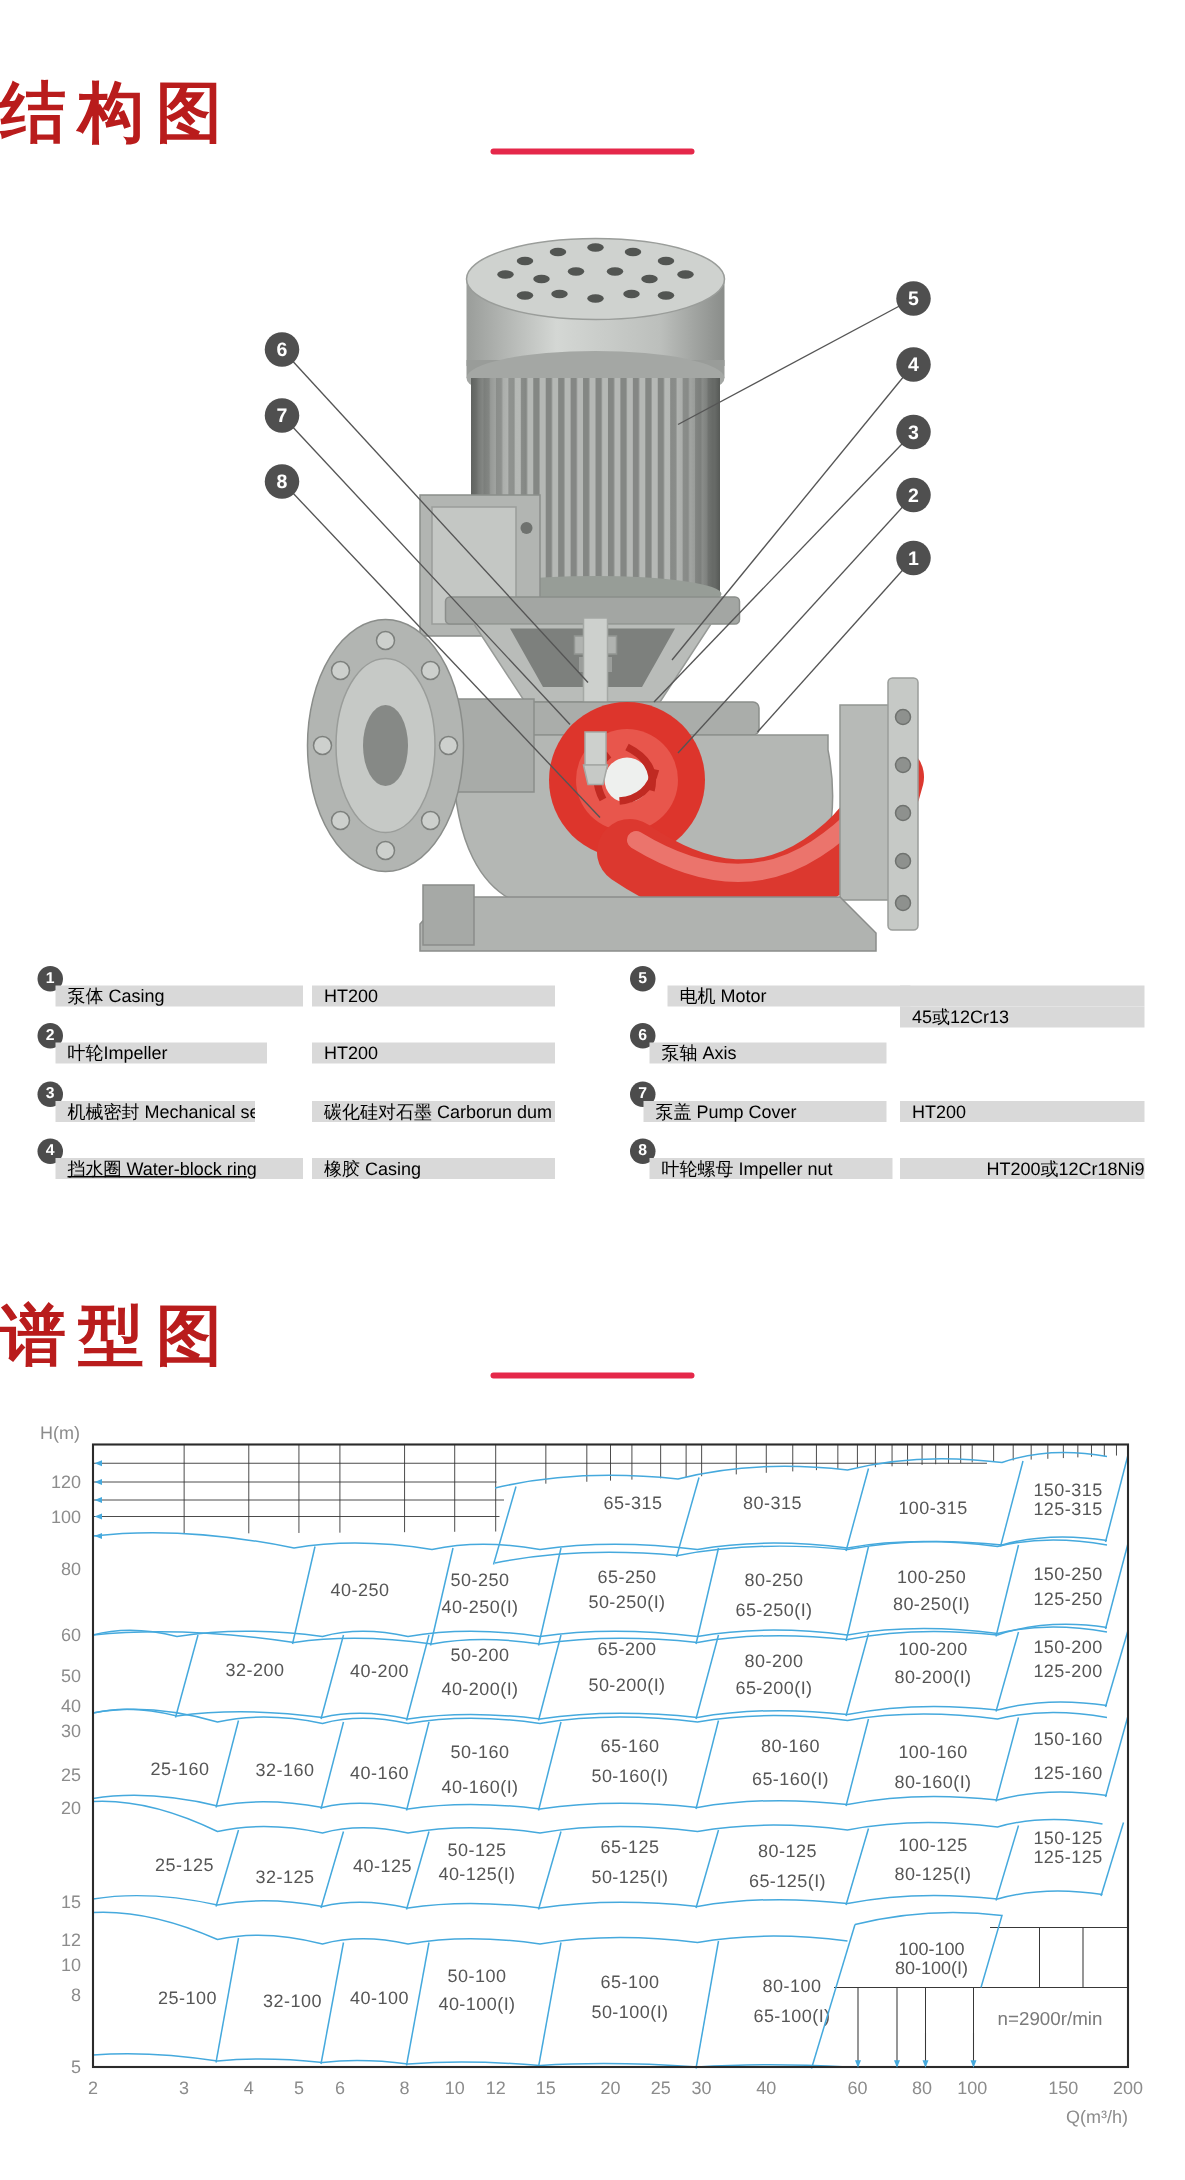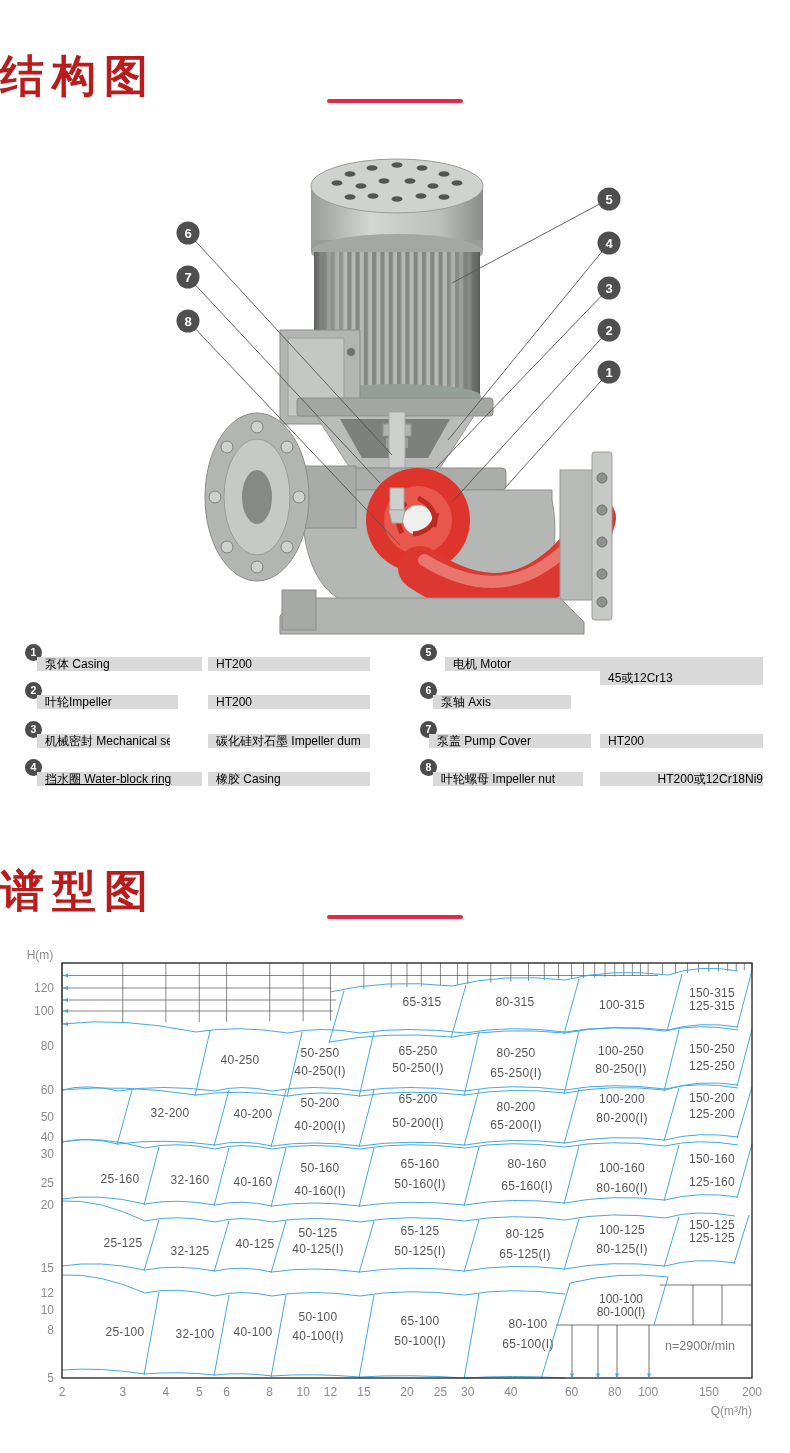--- a/index.html
+++ b/index.html
@@ -150,35 +150,35 @@
 
 <div id="parts-table">
     <div class="part-badge" style="left: 25px; top: 644px;">1</div>
     <div class="part-bar" style="left: 37px; top: 657px; width: 165px;">泵体 Casing</div>
     <div class="part-bar" style="left: 208px; top: 657px; width: 162px;">HT200</div>
     <div class="part-badge" style="left: 25px; top: 682.4px;">2</div>
     <div class="part-bar" style="left: 37px; top: 695.4px; width: 141px;">叶轮Impeller</div>
     <div class="part-bar" style="left: 208px; top: 695.4px; width: 162px;">HT200</div>
     <div class="part-badge" style="left: 25px; top: 720.8px;">3</div>
     <div class="part-bar" style="left: 37px; top: 733.8px; width: 133px;">机械密封 Mechanical seal</div>
-    <div class="part-bar" style="left: 208px; top: 733.8px; width: 162px;">碳化硅对石墨 Impeller dum</div>
+    <div class="part-bar" style="left: 208px; top: 733.8px; width: 162px;">碳化硅对石墨 Carborun dum</div>
     <div class="part-badge" style="left: 25px; top: 759.2px;">4</div>
     <div class="part-bar" style="left: 37px; top: 772.2px; width: 165px; text-decoration: underline;">挡水圈 Water-block ring</div>
     <div class="part-bar" style="left: 208px; top: 772.2px; width: 162px;">橡胶 Casing</div>
     <div class="part-badge" style="left: 420px; top: 644px;">5</div>
     <div class="part-bar" style="left: 433px; top: 657px; width: 162px; margin-left: 12px;">电机 Motor</div>
     <div class="part-bar" style="left: 600px; top: 657px; width: 163px;"></div>
     <div class="part-badge" style="left: 420px; top: 682.4px;">6</div>
-    <div class="part-bar" style="left: 433px; top: 695.4px; width: 138px;">泵轴 Axis</div>
+    <div class="part-bar" style="left: 433px; top: 695.4px; width: 158px;">泵轴 Axis</div>
     <div class="part-bar" style="left: 600px; top: 671px; width: 163px;">45或12Cr13</div>
     <div class="part-badge" style="left: 420px; top: 720.8px;">7</div>
     <div class="part-bar" style="left: 429px; top: 733.8px; width: 162px;">泵盖 Pump Cover</div>
     <div class="part-bar" style="left: 600px; top: 733.8px; width: 163px;">HT200</div>
     <div class="part-badge" style="left: 420px; top: 759.2px;">8</div>
-    <div class="part-bar" style="left: 433px; top: 772.2px; width: 150px;">叶轮螺母 Impeller nut</div>
+    <div class="part-bar" style="left: 433px; top: 772.2px; width: 162px;">叶轮螺母 Impeller nut</div>
     <div class="part-bar" style="left: 600px; top: 772.2px; width: 163px; text-align: right;">HT200或12Cr18Ni9</div>
   </div>
 
 <div class="title" style="top:845px">谱型图</div>
 <div class="redbar" style="top: 915px; background: rgb(229, 40, 74);"></div>
 
 <svg id="chart-svg" width="790" height="520" viewBox="0 0 790 520">
     <line x1="62" y1="30" x2="62" y2="90" stroke="#383838" stroke-width="0.6"></line>
     <line x1="122.75148437421004" y1="30" x2="122.75148437421004" y2="89.548316101307" stroke="#383838" stroke-width="0.6"></line>
     <line x1="165.8553485040735" y1="30" x2="165.8553485040735" y2="89.22784127506264" stroke="#383838" stroke-width="0.6"></line>

